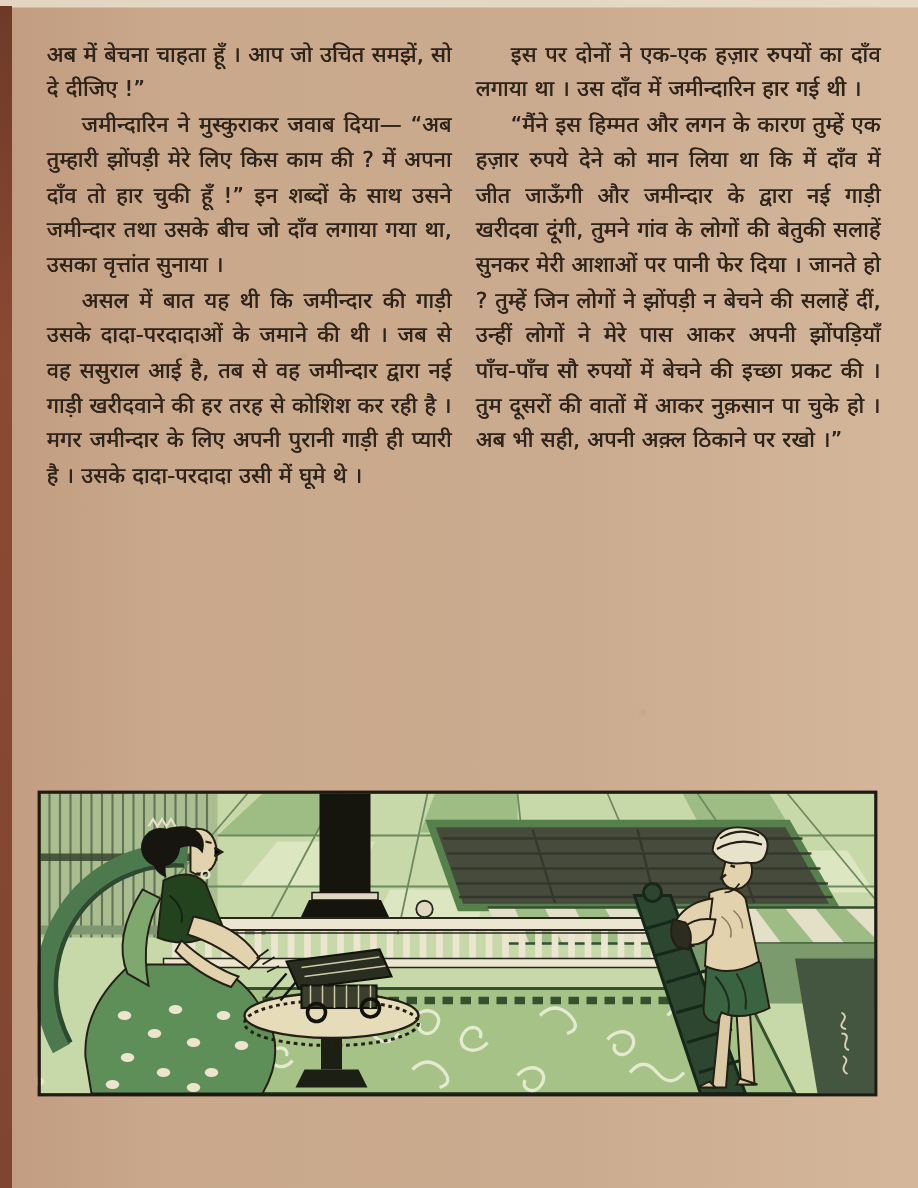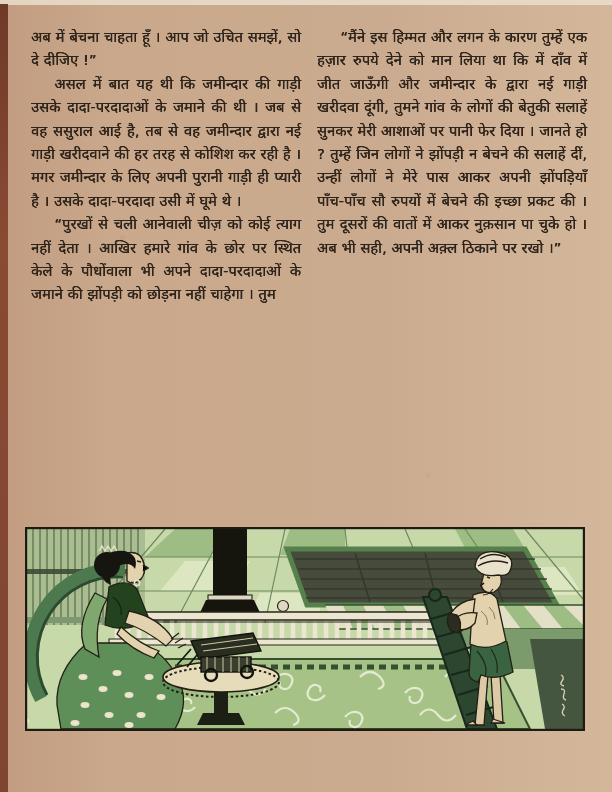--- a/index.html
+++ b/index.html
@@ -38,24 +38,25 @@
 <body>
 
 <div class="page">
   <div class="top-edge"></div>
   <div class="spine-edge"></div>
 
   <div class="content">
     <div class="cols">
       <div class="col">
         <p>अब में बेचना चाहता हूँ । आप जो उचित समझें, सो दे दीजिए !”</p>
+        <p class="indent">जमीन्दारिन ने मुस्कुराकर जवाब दिया— “अब तुम्हारी झोंपड़ी मेरे लिए किस काम की ? में अपना दाँव तो हार चुकी हूँ !” इन शब्दों के साथ उसने जमीन्दार तथा उसके बीच जो दाँव लगाया गया था, उसका वृत्तांत सुनाया ।</p>
         <p class="indent">असल में बात यह थी कि जमीन्दार की गाड़ी उसके दादा-परदादाओं के जमाने की थी । जब से वह ससुराल आई है, तब से वह जमीन्दार द्वारा नई गाड़ी खरीदवाने की हर तरह से कोशिश कर रही है ।  मगर जमीन्दार के लिए अपनी पुरानी गाड़ी ही प्यारी है ।  उसके दादा-परदादा उसी में घूमे थे ।</p>
-        <p class="indent">“पुरखों से चली आनेवाली चीज़ को कोई त्याग नहीं देता ।  आखिर हमारे गांव के छोर पर स्थित केले के पौधोंवाला भी अपने दादा-परदादाओं के जमाने की झोंपड़ी को छोड़ना नहीं चाहेगा ।  तुम</p>
       </div>
       <div class="col">
+        <p class="indent">इस पर दोनों ने एक-एक हज़ार रुपयों का दाँव लगाया था ।  उस दाँव में जमीन्दारिन हार गई थी ।</p>
         <p class="indent">“मैंने इस हिम्मत और लगन के कारण तुम्हें एक हज़ार रुपये देने को मान लिया था कि में दाँव में जीत जाऊँगी और जमीन्दार के द्वारा नई गाड़ी खरीदवा दूंगी, तुमने गांव के लोगों की बेतुकी सलाहें सुनकर मेरी आशाओं पर पानी फेर दिया ।  जानते हो ? तुम्हें जिन लोगों ने झोंपड़ी न बेचने की सलाहें दीं, उन्हीं लोगों ने मेरे पास आकर अपनी झोंपड़ियाँ पाँच-पाँच सौ रुपयों में बेचने की इच्छा प्रकट की ।  तुम दूसरों की वातों में आकर नुक़सान पा चुके हो ।  अब भी सही, अपनी अक़्ल ठिकाने पर रखो ।”</p>
       </div>
     </div>
   </div>
 
   <div class="illustration" role="img" aria-label="Green-and-black lithograph: a woman in a polka-dotted green sari sits on a round-backed chair at a small round table holding a model cart; across a white balustrade on a chequered terrace with a black pillar and a sunken dark courtyard, a thin turbaned man in a green lungi leans dejectedly on a dark stair railing; scroll-patterned carpet in the foreground; artist monogram at the right edge.">
     <svg viewBox="0 0 560 204" xmlns="http://www.w3.org/2000/svg">
 
       <rect x="2" y="2" width="556" height="200" fill="#c7d8a9"></rect>
 

